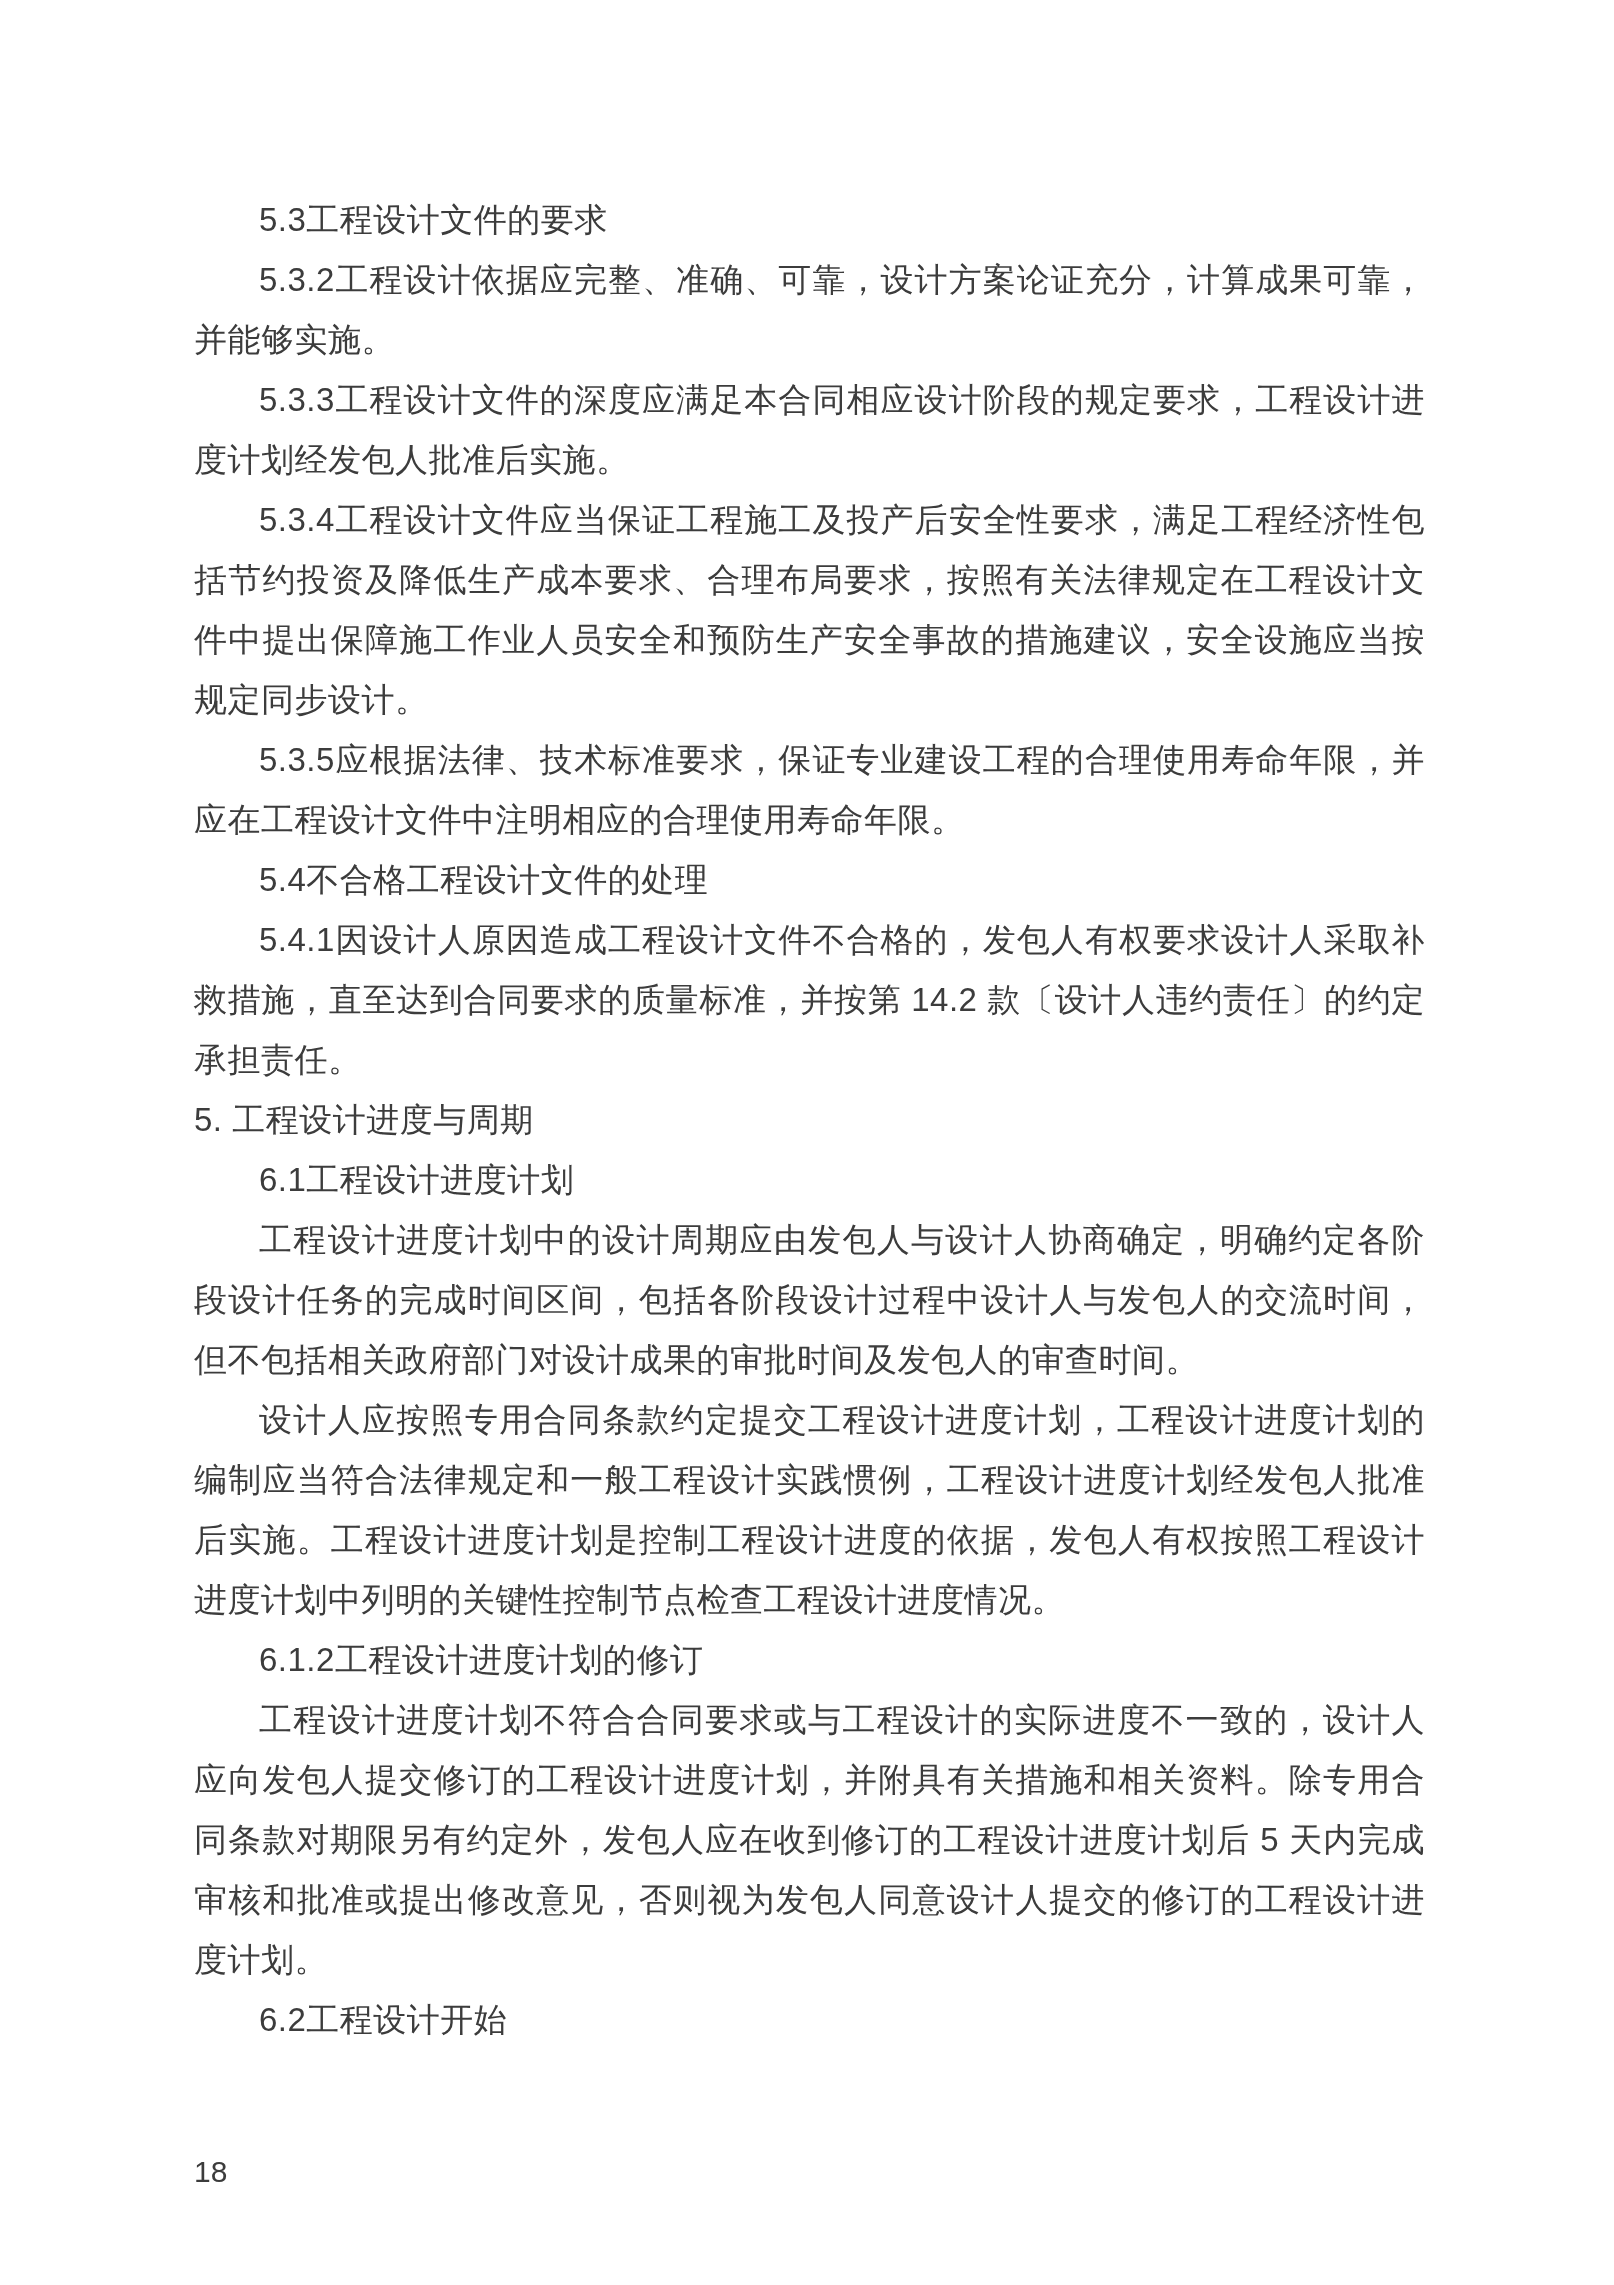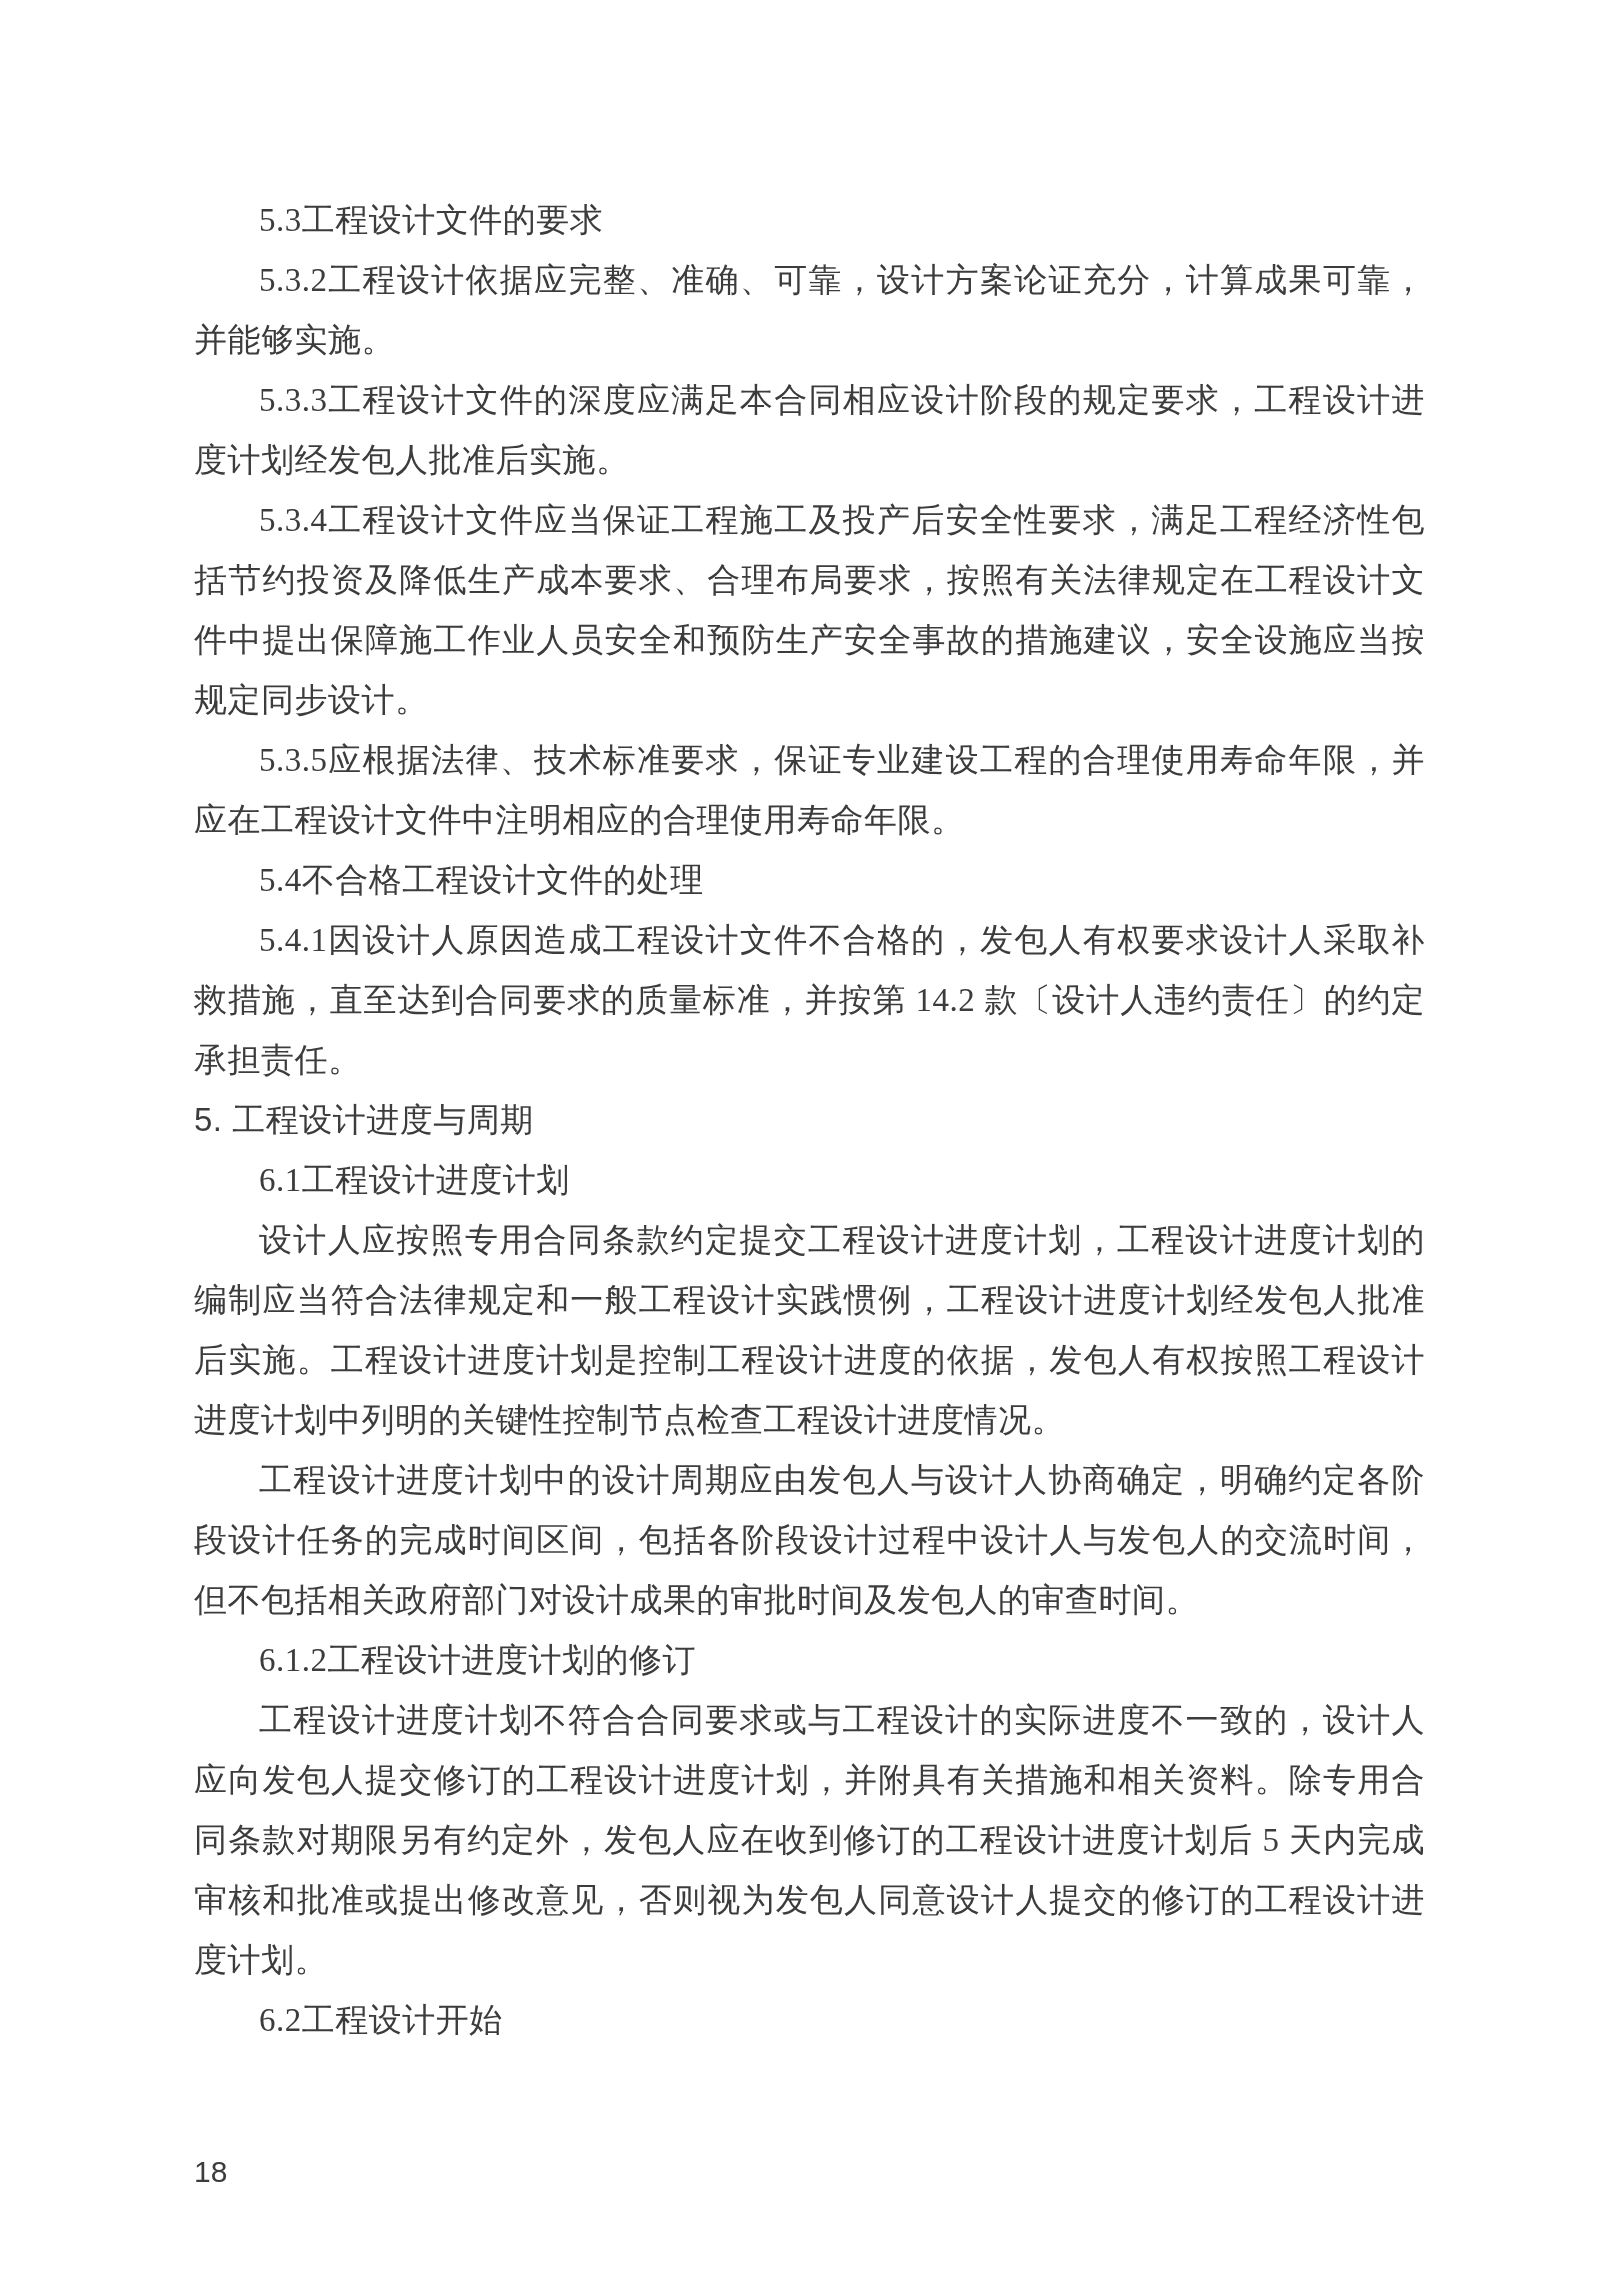--- a/index.html
+++ b/index.html
@@ -26,21 +26,20 @@
     text-align: justify;
     text-justify: inter-character;
     letter-spacing: 0.5px;
   }
   .para {
     margin: 0;
     padding: 0;
   }
   .para.indent {
     text-indent: 65px;
-    font-family: Liberation Serif, serif;
   }
   .para.flush {
     text-indent: 0;
   }
   .page-number {
     position: absolute;
     left: 194px;
     bottom: 96px;
     font-size: 30px;
     color: #3c3c3c;
@@ -53,21 +52,21 @@
   <div class="content">
       <p class="para indent">5.3工程设计文件的要求</p>
       <p class="para indent">5.3.2工程设计依据应完整、准确、可靠，设计方案论证充分，计算成果可靠，并能够实施。</p>
       <p class="para indent">5.3.3工程设计文件的深度应满足本合同相应设计阶段的规定要求，工程设计进度计划经发包人批准后实施。</p>
       <p class="para indent">5.3.4工程设计文件应当保证工程施工及投产后安全性要求，满足工程经济性包括节约投资及降低生产成本要求、合理布局要求，按照有关法律规定在工程设计文件中提出保障施工作业人员安全和预防生产安全事故的措施建议，安全设施应当按规定同步设计。</p>
       <p class="para indent">5.3.5应根据法律、技术标准要求，保证专业建设工程的合理使用寿命年限，并应在工程设计文件中注明相应的合理使用寿命年限。</p>
       <p class="para indent">5.4不合格工程设计文件的处理</p>
       <p class="para indent">5.4.1因设计人原因造成工程设计文件不合格的，发包人有权要求设计人采取补救措施，直至达到合同要求的质量标准，并按第 14.2 款〔设计人违约责任〕的约定承担责任。</p>
       <p class="para flush">5. 工程设计进度与周期</p>
       <p class="para indent">6.1工程设计进度计划</p>
+      <p class="para indent">工程设计进度计划中的设计周期应由发包人与设计人协商确定，明确约定各阶段设计任务的完成时间区间，包括各阶段设计过程中设计人与发包人的交流时间，但不包括相关政府部门对设计成果的审批时间及发包人的审查时间。</p>
       <p class="para indent">设计人应按照专用合同条款约定提交工程设计进度计划，工程设计进度计划的编制应当符合法律规定和一般工程设计实践惯例，工程设计进度计划经发包人批准后实施。工程设计进度计划是控制工程设计进度的依据，发包人有权按照工程设计进度计划中列明的关键性控制节点检查工程设计进度情况。</p>
-      <p class="para indent">工程设计进度计划中的设计周期应由发包人与设计人协商确定，明确约定各阶段设计任务的完成时间区间，包括各阶段设计过程中设计人与发包人的交流时间，但不包括相关政府部门对设计成果的审批时间及发包人的审查时间。</p>
       <p class="para indent">6.1.2工程设计进度计划的修订</p>
       <p class="para indent">工程设计进度计划不符合合同要求或与工程设计的实际进度不一致的，设计人应向发包人提交修订的工程设计进度计划，并附具有关措施和相关资料。除专用合同条款对期限另有约定外，发包人应在收到修订的工程设计进度计划后 5 天内完成审核和批准或提出修改意见，否则视为发包人同意设计人提交的修订的工程设计进度计划。</p>
       <p class="para indent">6.2工程设计开始</p>
     </div>
   <div class="page-number">18</div>
 </div>
 
 
 </body></html>

